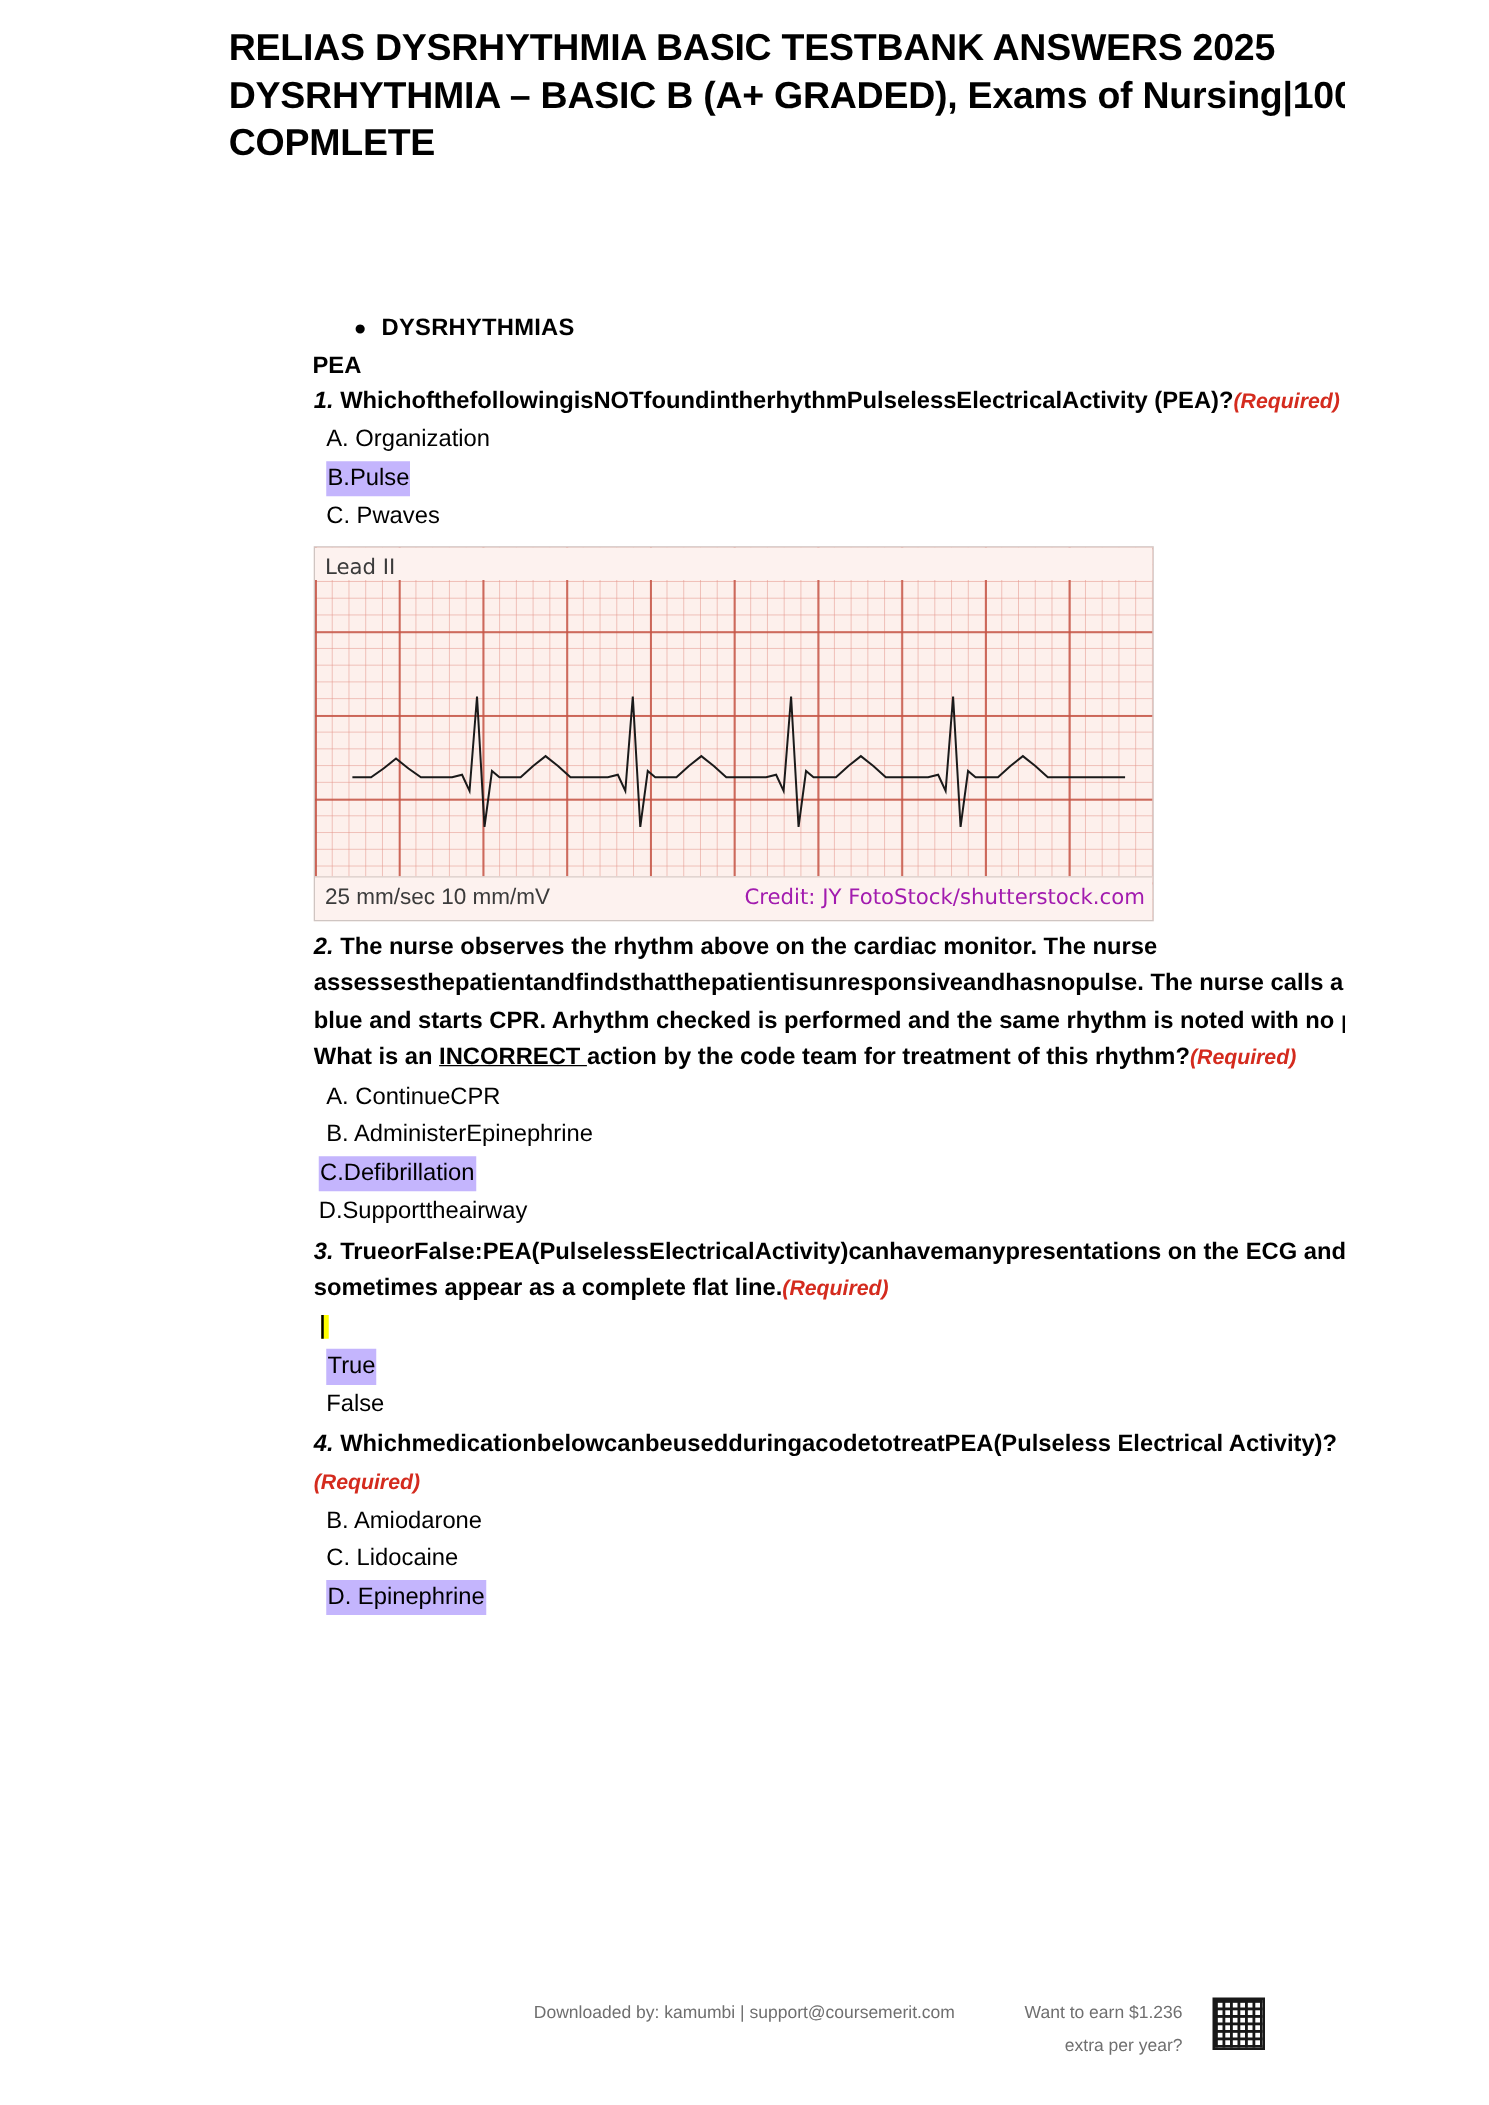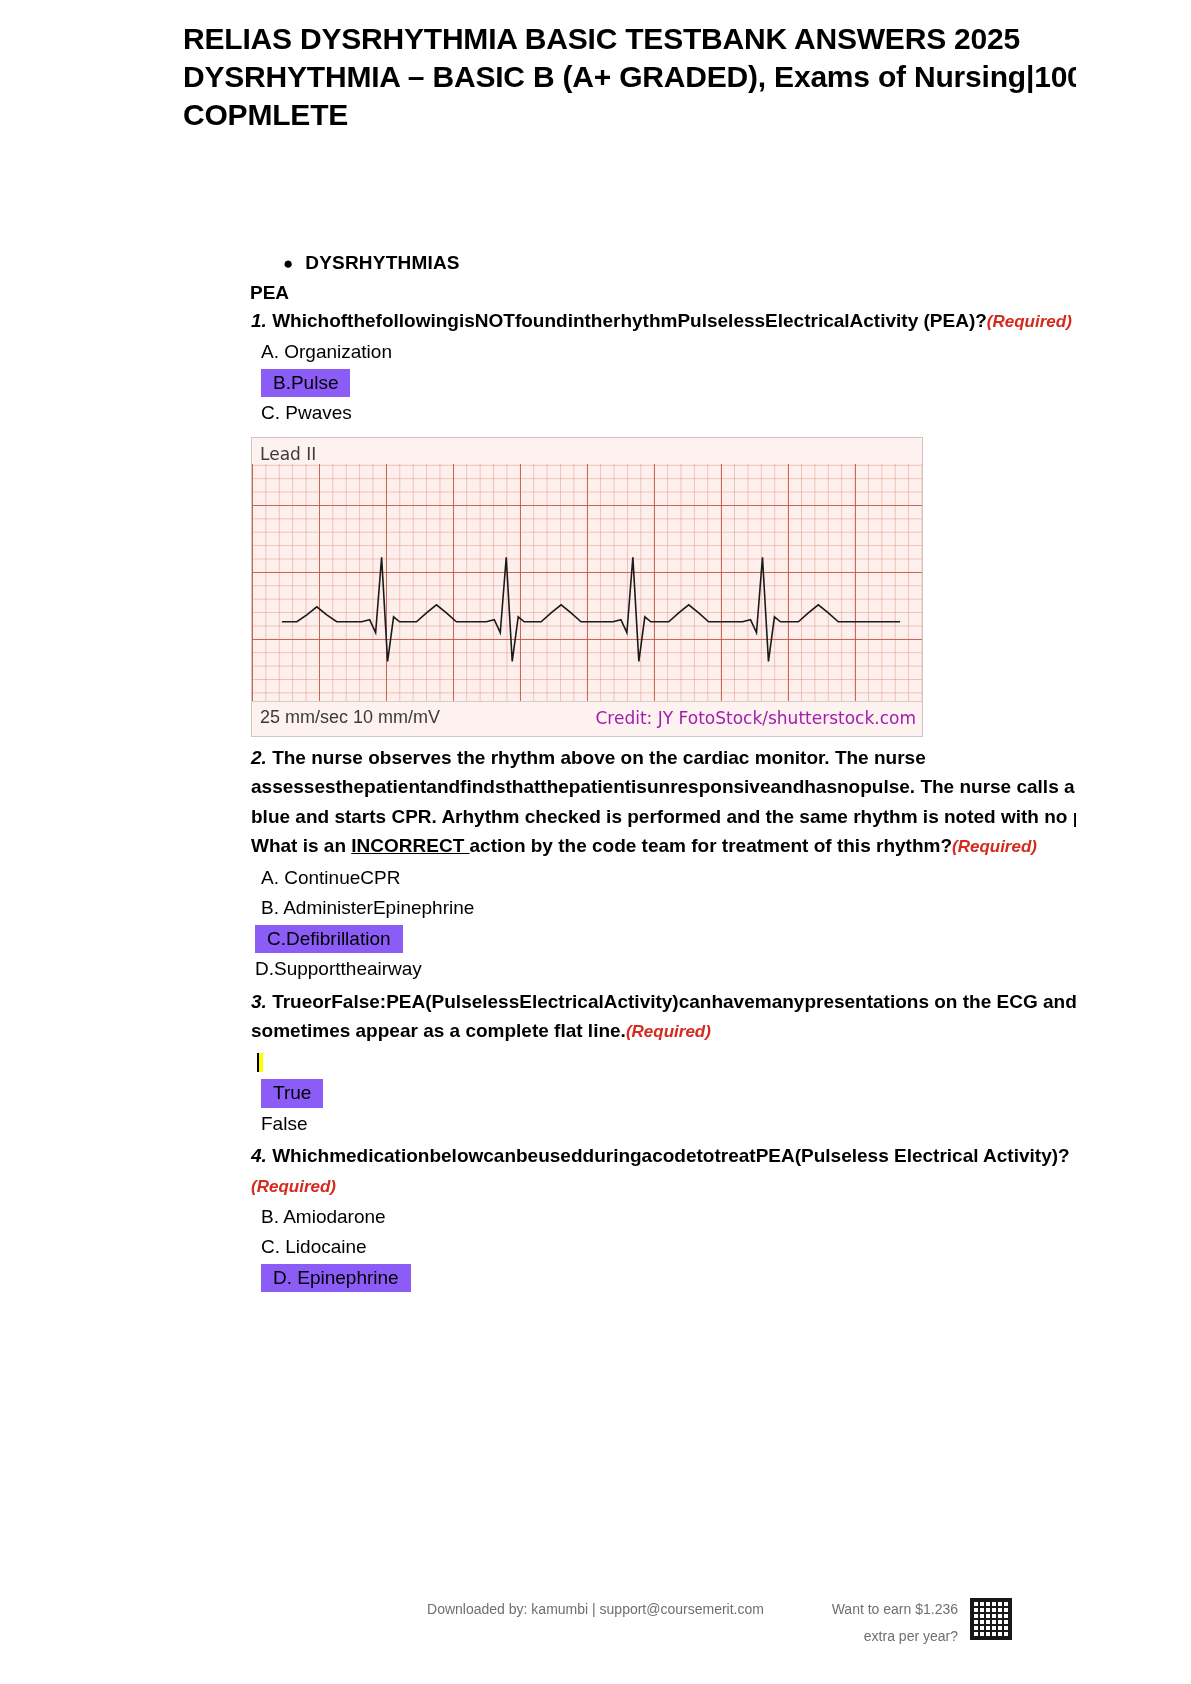--- a/index.html
+++ b/index.html
@@ -79,22 +79,22 @@
     font-size: 19px;
     line-height: 1.5;
     margin-left: 10px;
     padding: 1px 0;
   }
   .option.tight {
     margin-left: 4px;
   }
   .opt-hl-block {
     display: inline-block;
-    background: #8b5cf6;
-    padding: 0 12px;
+    background: #c4b5fd;
+    padding: 0 1px;
   }
   .ecg-figure {
     position: relative;
     width: 672px;
     height: 300px;
     margin: 8px 0 6px 0px;
     background: #fdf0ec;
     border: 1px solid #cfc5c2;
     box-sizing: border-box;
     overflow: hidden;
@@ -189,21 +189,21 @@
     font-size: 14px;
     line-height: 1.9;
     white-space: nowrap;
   }
   .footer-right {
     position: absolute;
     right: 64px;
     top: 0;
     display: flex;
     align-items: flex-start;
-    gap: 12px;
+    gap: 24px;
   }
   .footer-earn {
     color: #6f6f6f;
     font-size: 14px;
     line-height: 1.9;
     text-align: right;
   }
   .qr {
     width: 42px;
     height: 42px;

